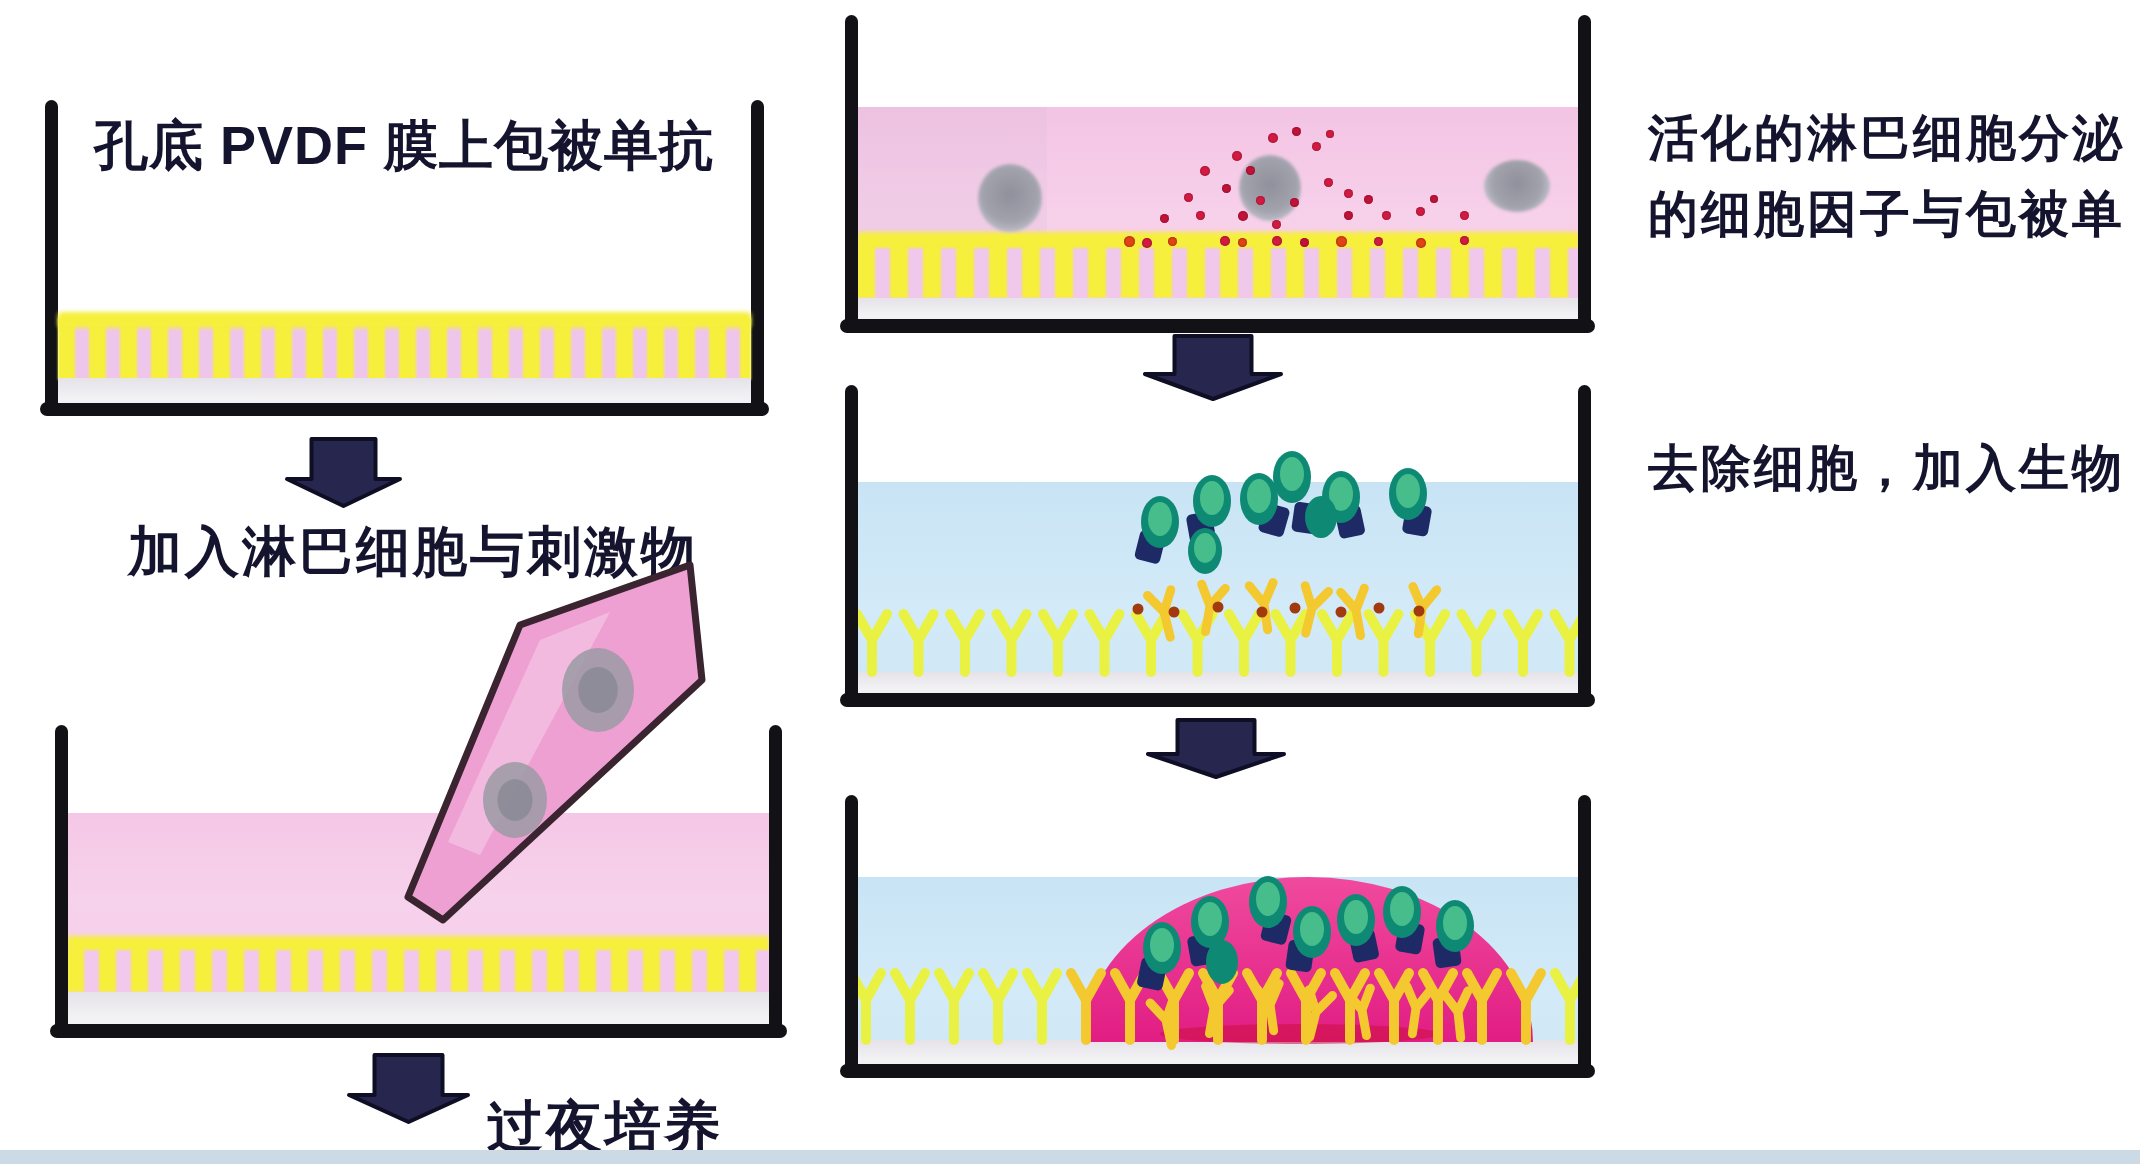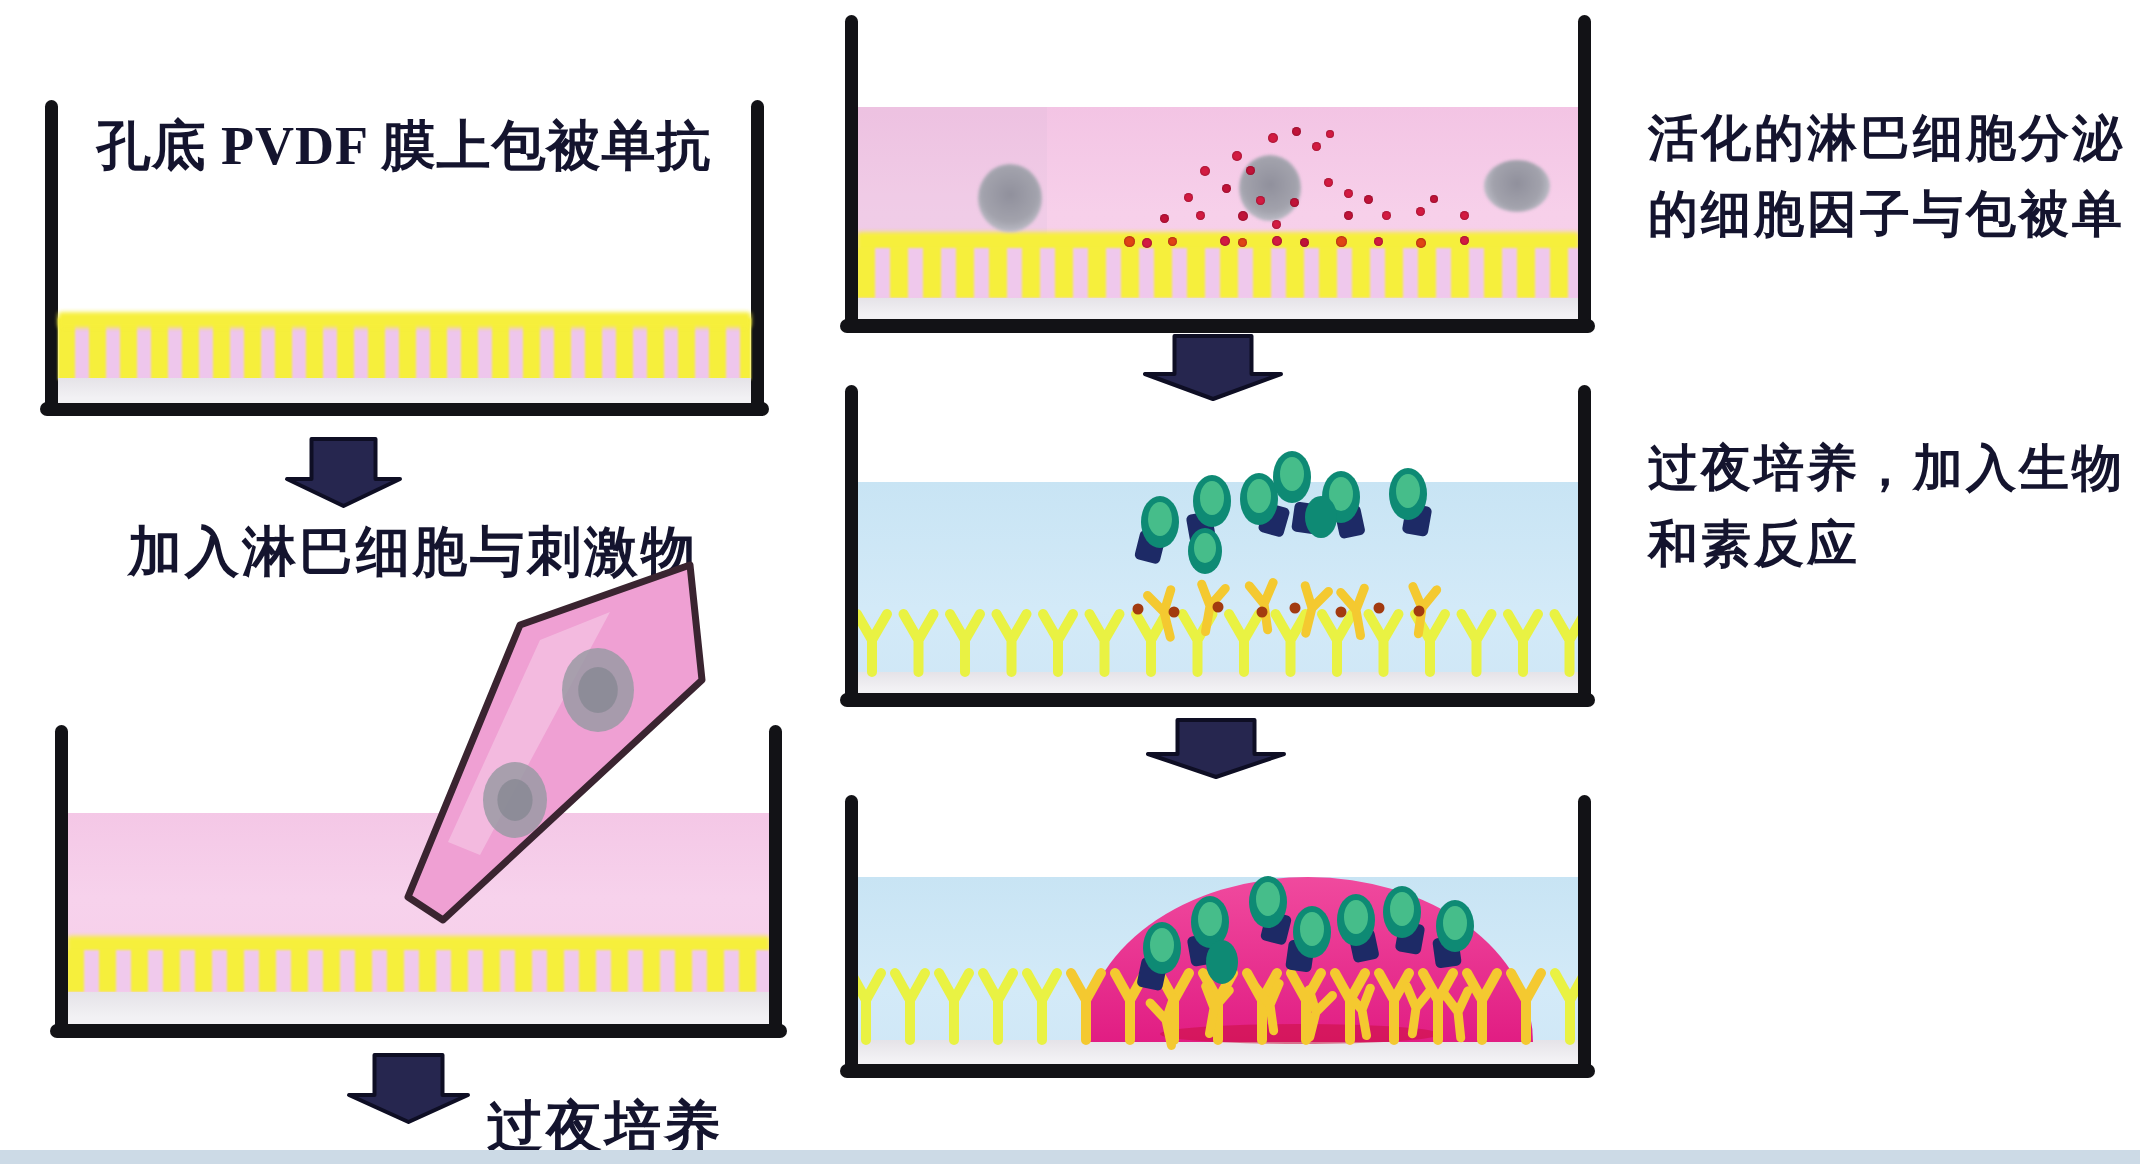--- a/index.html
+++ b/index.html
@@ -1,18 +1,18 @@
 <!DOCTYPE html>
 <html><head>
 <meta charset="utf-8">
 <style>
   html,body { margin:0; padding:0; background:#ffffff; }
   #stage {
     position:relative; width:2140px; height:1164px; background:#ffffff;
-    overflow:hidden; font-family:Liberation Serif, serif;
+    overflow:hidden; font-family:Liberation Sans, sans-serif;
   }
   .bar { position:absolute; background:#121216; border-radius:7px; }
   .caption { position:absolute; font-weight:700; color:#14142e; white-space:nowrap; }
   .liquid { position:absolute; }
   .graystrip { position:absolute; background:linear-gradient(180deg,#e5e3e8 0%,#f2f1f4 80%); }
   .stripes  { position:absolute; filter:blur(1.2px); }
   .yband    { position:absolute; background:#f6ef3c; filter:blur(2px); border-radius:4px; }
   .cell { position:absolute; border-radius:50%;
     background:radial-gradient(circle at 50% 45%, #90909c 0%, #a2a2ac 55%, #c0c0ca 80%, rgba(235,235,240,0) 96%);
     filter:blur(1.5px); }
@@ -354,18 +354,17 @@
     <div class="bar" style="left:845px;  top:795px; width:13px; height:283px;"></div>
     <div class="bar" style="left:1578px; top:795px; width:13px; height:283px;"></div>
     <div class="bar" style="left:840px; top:1064px; width:755px; height:14px;"></div>
   </div>
 
   <div class="rcap" style="top:100px;">
     <div>活化的淋巴细胞分泌</div>
     <div>的细胞因子与包被单</div>
   </div>
   <div class="rcap" style="top:430px;">
-    <div>过夜培养，加入生物</div>
-    <div>和素反应</div>
+    <div>去除细胞，加入生物</div>
   </div>
 
   <div id="bottomstrip"></div>
 </div>
 
 </body></html>

